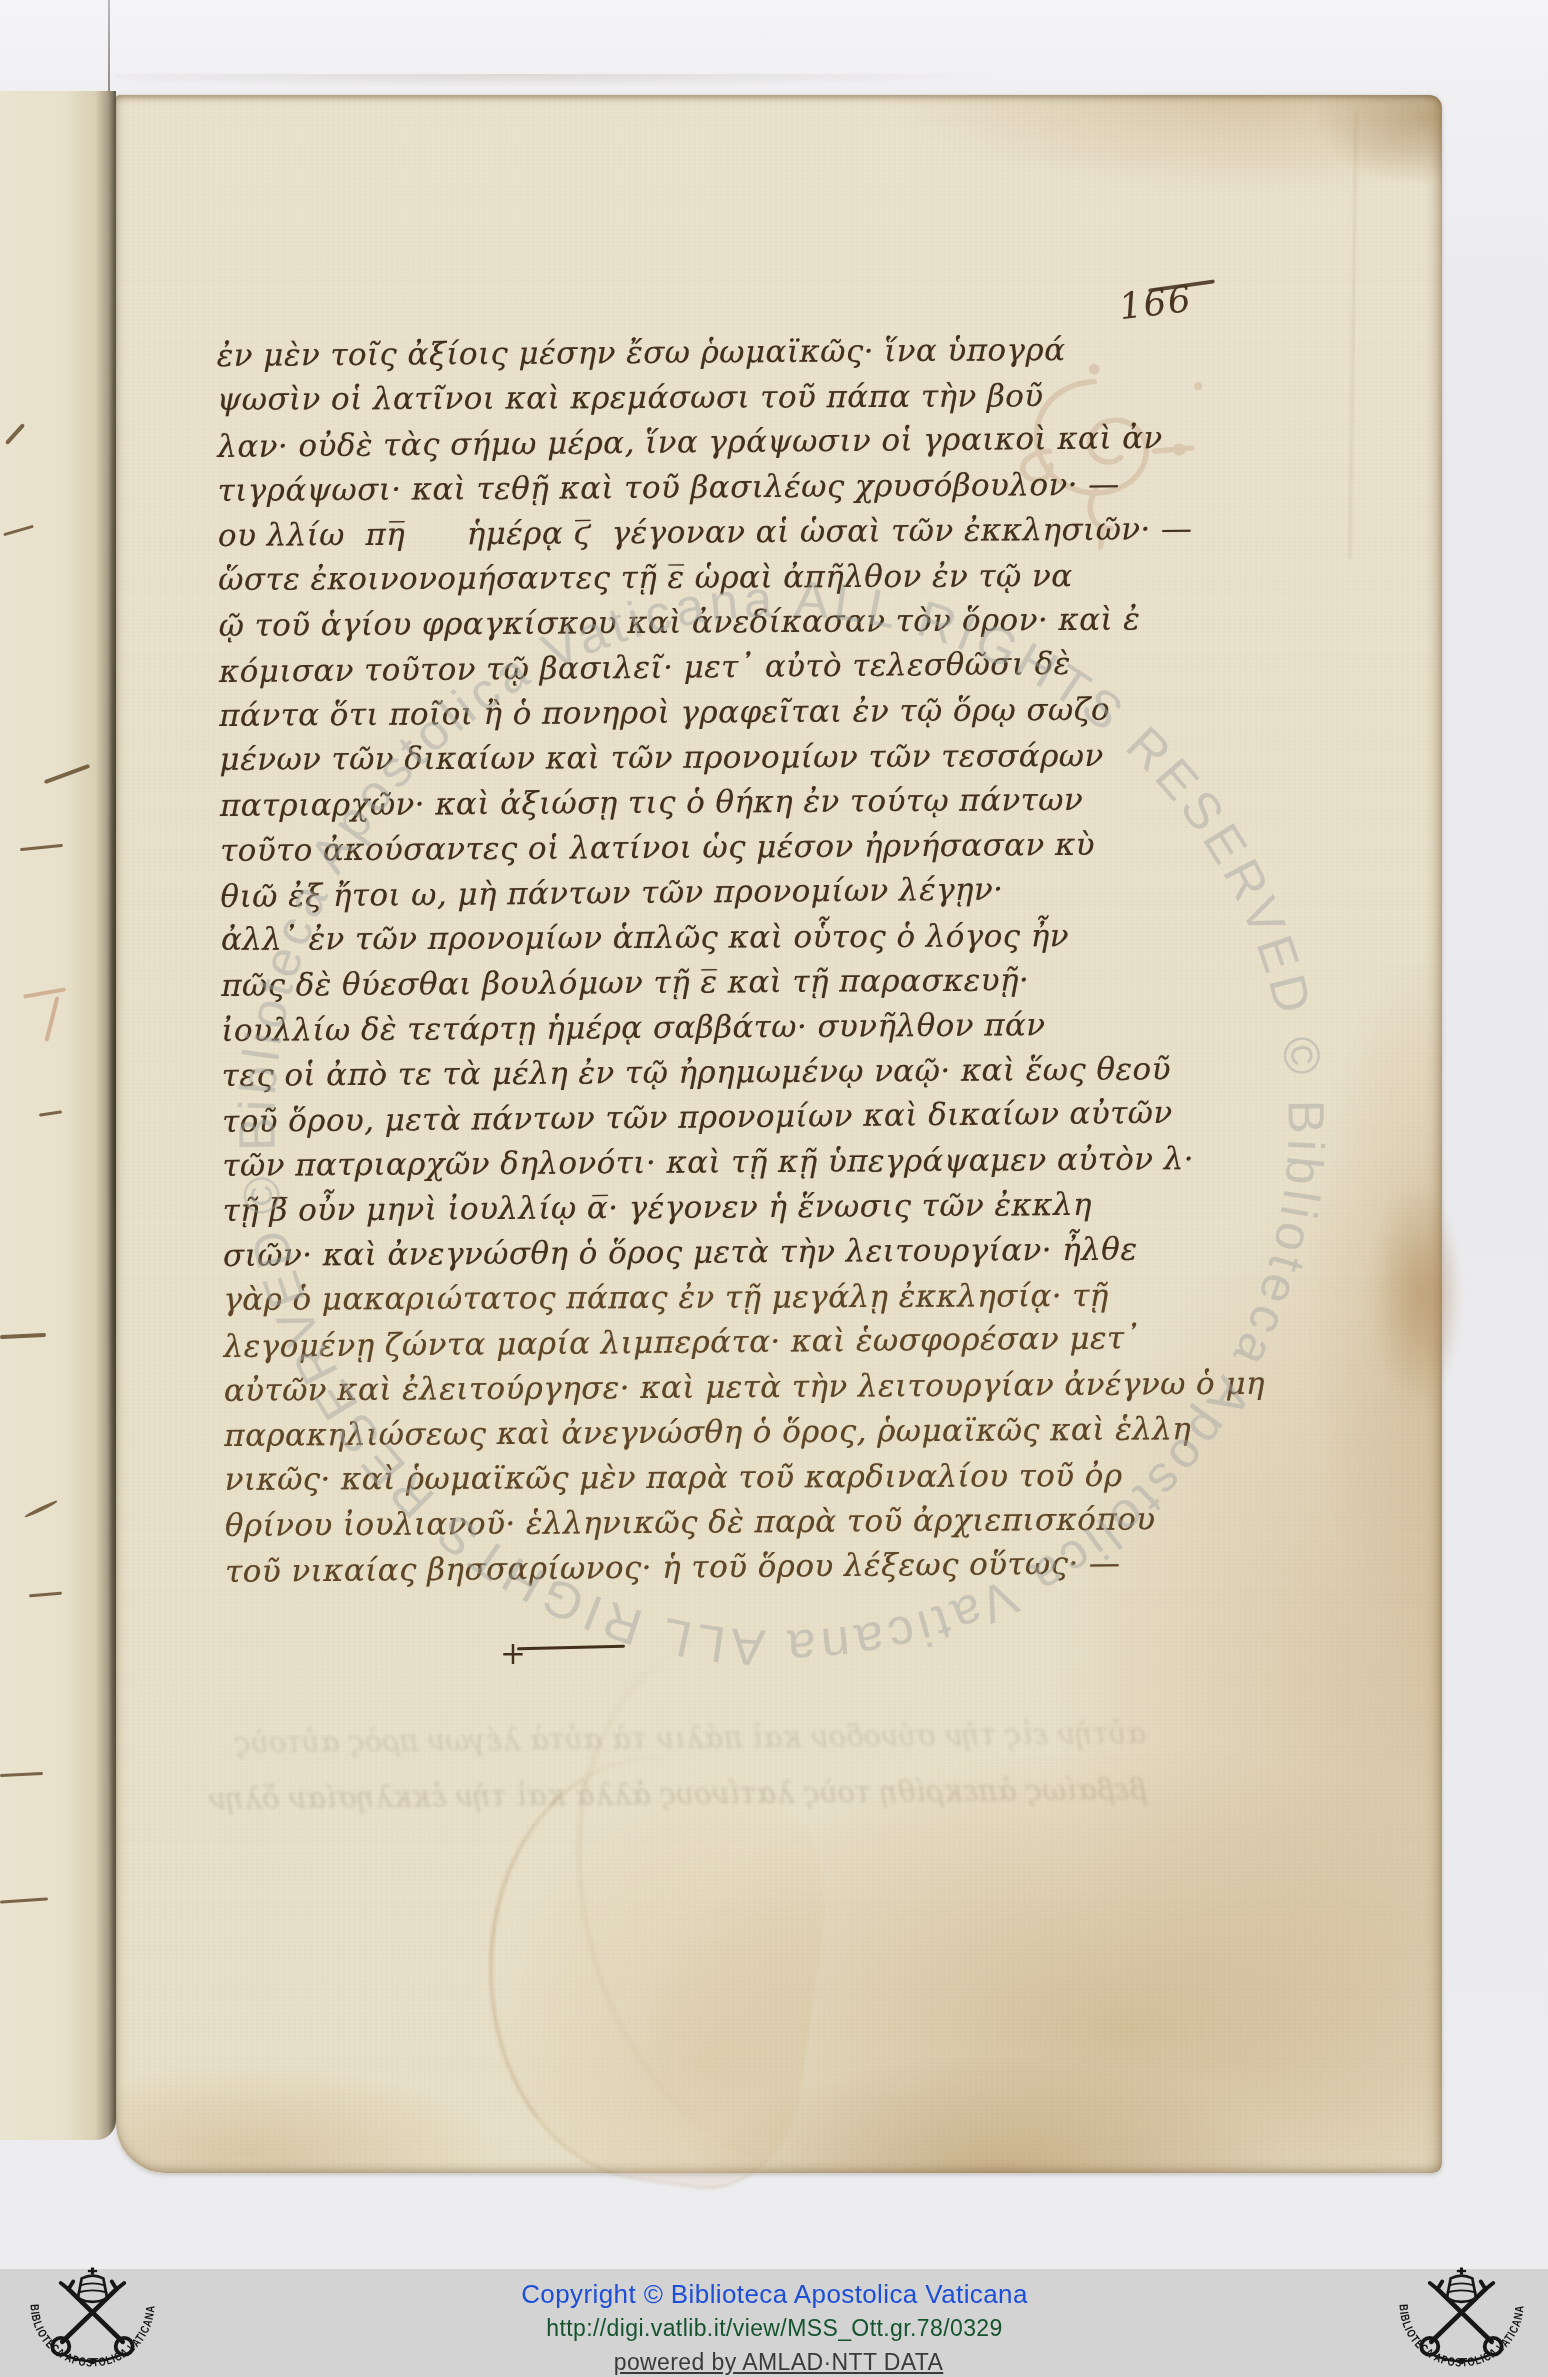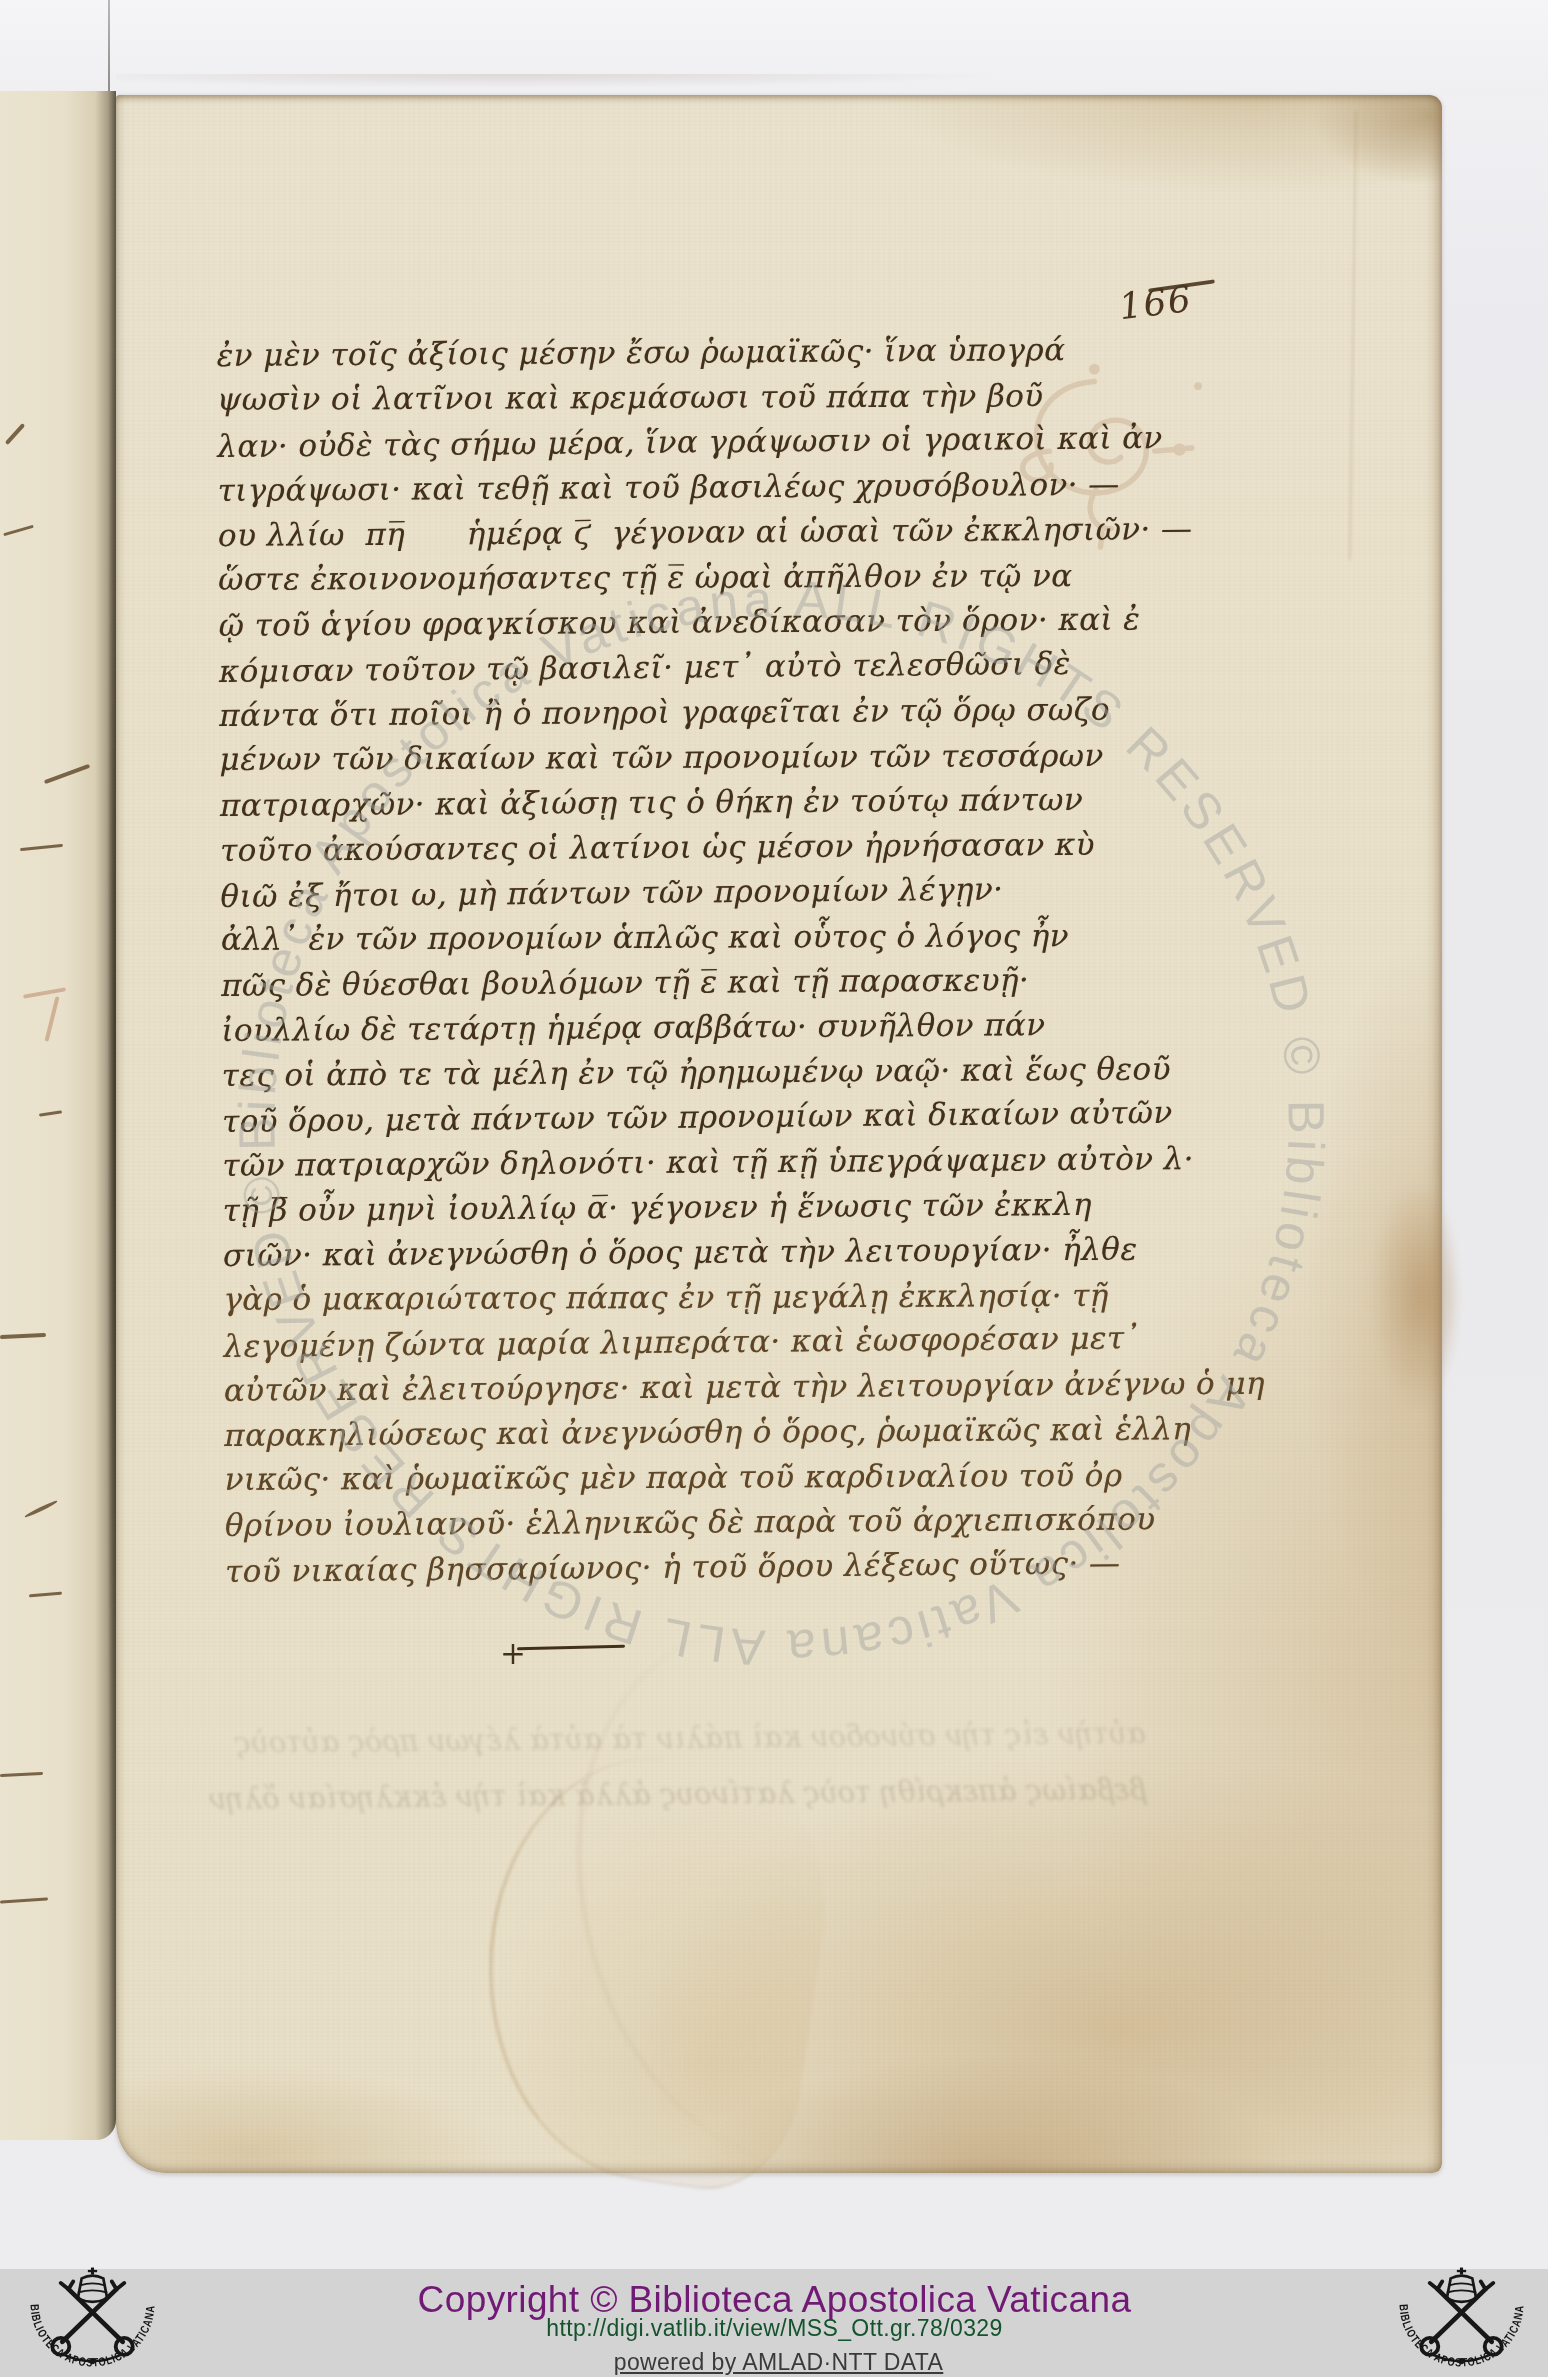--- a/index.html
+++ b/index.html
@@ -77,21 +77,21 @@
   .bleed{position:absolute;left:132px;width:898px;white-space:pre;
     font-family:"DejaVu Serif",serif;font-style:italic;font-size:29px;color:#6d5c44;
     transform:scaleX(-1) rotate(.6deg);filter:blur(1.5px);opacity:.17;}
   .bleed.b1{top:1626px;}
   .bleed.b2{top:1682px;opacity:.20;}
   
   .wm{position:absolute;left:108px;top:471px;z-index:3;pointer-events:none;}
   
   .footer{position:absolute;left:0;top:2269px;width:1549px;height:108px;background:#d3d3d3;z-index:5;}
   .footer .c1{position:absolute;left:0;top:10px;width:100%;text-align:center;
-    font-size:37px;color:#701a75;letter-spacing:0.4px;}
+    font-size:26px;color:#1d4ed8;letter-spacing:0.4px;}
   .footer .c2{position:absolute;left:0;top:46px;width:100%;text-align:center;
     font-size:23px;color:#14532d;letter-spacing:0.4px;}
   .footer .c3{position:absolute;left:4px;top:80px;width:100%;text-align:center;
     font-size:23px;color:#3a3a3a;letter-spacing:0.4px;text-decoration:underline;}
   .logo{position:absolute;top:-3.1px;}
   .logo.left{left:7.7px;}
   .logo.right{left:1377px;}
 </style>
 </head>
 <body>

